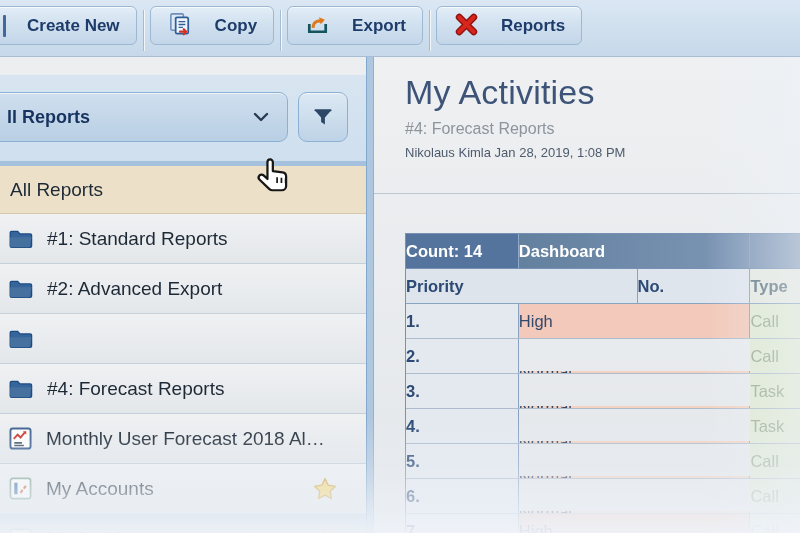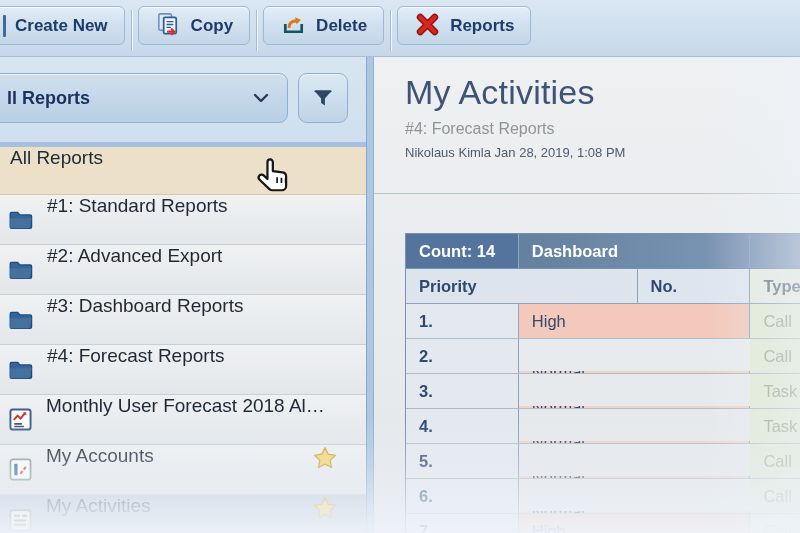--- a/index.html
+++ b/index.html
@@ -7,40 +7,40 @@
   .screen{position:relative;width:800px;height:533px;overflow:hidden;background:linear-gradient(180deg,#edeff1 0%,#e3e6ea 100%);}
 
   
   .toolbar{position:absolute;left:0;top:0;width:800px;height:57px;
     background:linear-gradient(180deg,#dbe7f3 0%,#cfdfee 55%,#c6d8ea 100%);
     border-bottom:1px solid #a9bed4;display:flex;align-items:flex-start;padding-top:6px;z-index:5;}
   .tb-btn{height:39px;display:flex;align-items:center;gap:9px;padding:0 16px;
     background:linear-gradient(180deg,#e2edf7 0%,#cfdfee 55%,#c3d6e9 100%);
     border:1px solid #9db8d2;border-radius:6px;cursor:pointer;
     box-shadow:inset 0 1px 0 rgba(255,255,255,.7);}
-  .tb-btn span.lbl{font-size:17px;font-weight:600;color:#1d3c6a;white-space:nowrap;}
+  .tb-btn span.lbl{font-size:17px;font-weight:600;color:#1d3c6a;white-space:nowrap;margin-left:12px;}
   .tb-btn.first{margin-left:-10px;border-top-left-radius:0;border-bottom-left-radius:0;padding-left:12px;}
   .tb-sep{width:1px;height:41px;background:#a3bbd3;margin:0 6px;box-shadow:1px 0 0 rgba(255,255,255,.75);align-self:center;margin-top:-2px;}
   .sliver{display:inline-block;width:3px;height:22px;background:#41699c;border-radius:1px;}
 
   
-  .sidebar{position:absolute;left:0;top:56px;width:366px;bottom:0;background:#e8eaed;z-index:3;}
+  .sidebar{position:absolute;left:0;top:75px;width:366px;bottom:0;background:#e8eaed;z-index:3;}
   .side-top{position:relative;height:86px;background:linear-gradient(180deg,#d8e5f1,#cfdfee);}
   .dropdown{position:absolute;left:-18px;top:17px;width:306px;height:50px;
     background:linear-gradient(180deg,#cfdfee,#b9cfe4);
     border:1.5px solid #8cb0d4;border-radius:9px;display:flex;align-items:center;
     padding:0 18px 0 24px;box-shadow:inset 0 1px 0 rgba(255,255,255,.65);cursor:pointer;}
   .dropdown .val{flex:1;font-size:18px;font-weight:600;color:#17335f;white-space:nowrap;overflow:hidden;}
   .filter-btn{position:absolute;left:298px;top:17px;width:50px;height:50px;
     background:linear-gradient(180deg,#dce9f4,#bed3e6);
     border:1.5px solid #8cb0d4;border-radius:9px;display:flex;align-items:center;justify-content:center;
     box-shadow:inset 0 1px 0 rgba(255,255,255,.65);cursor:pointer;padding:0;}
   .accent-strip{height:5px;background:#a6c1dd;}
   .report-list{margin:0;padding:0;}
-  .side-item{position:relative;height:50px;display:flex;gap:14px;padding:0 12px 0 9px;
+  .side-item{position:relative;height:50px;display:flex;align-items:center;gap:14px;padding:0 12px 0 9px;
     background:linear-gradient(180deg,#eff1f3,#e4e7ea);border-bottom:1px solid #c6d0da;cursor:pointer;}
   .side-item .side-label{font-size:19px;font-weight:500;color:#1e2936;white-space:nowrap;overflow:hidden;flex:1;}
   .side-item.selected-beige{height:48px;background:#ece1c8;border-bottom:1px solid #d6c9ab;padding-left:10px;}
   .side-item.active-blue{background:linear-gradient(180deg,#bdcbdc,#b1c2d6);border-bottom:none;}
   .side-item.active-blue .side-label{color:#4d5f77;}
   .side-item .icon-box{flex:0 0 auto;display:flex;align-items:center;}
   .star-btn{flex:0 0 auto;background:none;border:none;padding:0;margin-right:16px;cursor:pointer;display:flex;}
 
   
   .divider-v{position:absolute;left:366px;top:57px;width:8px;bottom:0;background:#aec7e0;
@@ -50,21 +50,21 @@
   .main{position:absolute;left:374px;top:57px;right:0;bottom:0;
     background:linear-gradient(180deg,#eef0f2 0%,#e4e7ea 100%);}
   .page-title{position:absolute;left:31px;top:16px;margin:0;font-size:34px;font-weight:500;color:#3d5478;letter-spacing:.2px;}
   .page-sub{position:absolute;left:31px;top:63px;font-size:16px;color:#8d949d;}
   .page-byline{position:absolute;left:31px;top:88px;font-size:13px;font-weight:500;color:#4e5b6d;}
   .main-hr{position:absolute;left:0;right:0;top:136px;height:1px;background:#bac8d6;}
 
   
   .rpt-table{position:absolute;left:31px;top:176px;width:560px;border:1px solid #7691b4;font-size:16.5px;}
   .tr{display:flex;height:35px;}
-  .cell{display:flex;align-items:center;padding-left:13px;border-right:1px solid #8aa3c2;overflow:hidden;white-space:nowrap;}
+  .cell{display:flex;align-items:center;border-right:1px solid #8aa3c2;overflow:hidden;white-space:nowrap;}
   .col-no{width:113px;}
   .col-pri{width:232px;}
   .col-type{width:214px;border-right:none;}
   .hdr1{border-bottom:1px solid #7691b4;}
   .hdr1 .cell{color:#fff;font-weight:700;}
   .hdr1 .col-no{background:#54749d;border-right:1px solid #8fa9c8;}
   .hdr1 .col-pri{background:linear-gradient(90deg,#63809f,#7d96b6);}
   .hdr1 .col-type{background:linear-gradient(90deg,#7d96b6,#97abc4);}
   .hdr2{border-bottom:1px solid #8aa3c2;}
   .hdr2 .cell{font-weight:700;color:#2c4a74;}
@@ -109,21 +109,21 @@
     </button>
     <div class="tb-sep"></div>
     <button class="tb-btn">
       <span class="icon-box">
         <svg width="27" height="27" viewBox="0 0 28 28">
           <path d="M5.5 13.5v8h17v-8" fill="none" stroke="#14555f" stroke-width="2.8"></path>
           <path d="M9.5 17.5c-.5-5.5 5-8.5 8.5-6.2" fill="none" stroke="#e07818" stroke-width="3"></path>
           <path d="M15.5 6.5l6.2 2.6-4.4 4.6z" fill="#e07818"></path>
         </svg>
       </span>
-      <span class="lbl">Delete</span>
+      <span class="lbl">Export</span>
     </button>
     <div class="tb-sep"></div>
     <button class="tb-btn">
       <span class="icon-box">
         <svg width="27" height="27" viewBox="0 0 28 28">
           <path d="M6.5 6.5 21.5 21.5 M21.5 6.5 6.5 21.5" stroke="#8f1410" stroke-width="7.2" stroke-linecap="round"></path>
           <path d="M6.5 6.5 21.5 21.5 M21.5 6.5 6.5 21.5" stroke="#d8261c" stroke-width="4.2" stroke-linecap="round"></path>
         </svg>
       </span>
       <span class="lbl">Reports</span>
@@ -172,21 +172,20 @@
           </span>
           <span class="side-label">#2: Advanced Export</span>
         </div>
         <div class="side-item">
           <span class="icon-box">
             <svg width="24" height="20" viewBox="0 0 24 20">
               <path d="M1.2 3.8c0-.8.65-1.4 1.4-1.4h6.1l2.2 2.5h10.3c.8 0 1.4.62 1.4 1.4v10.6c0 .78-.62 1.4-1.4 1.4H2.6c-.77 0-1.4-.62-1.4-1.4z" fill="#36659c" stroke="#1c4b82" stroke-width="1.3"></path>
               <path d="M1.2 8.2h21.4l-2.2 10.1H2.6c-.77 0-1.4-.62-1.4-1.4z" fill="#46719f"></path>
             </svg>
           </span>
-          <span class="side-label">#3: Dashboard Reports</span>
         </div>
         <div class="side-item">
           <span class="icon-box">
             <svg width="24" height="20" viewBox="0 0 24 20">
               <path d="M1.2 3.8c0-.8.65-1.4 1.4-1.4h6.1l2.2 2.5h10.3c.8 0 1.4.62 1.4 1.4v10.6c0 .78-.62 1.4-1.4 1.4H2.6c-.77 0-1.4-.62-1.4-1.4z" fill="#36659c" stroke="#1c4b82" stroke-width="1.3"></path>
               <path d="M1.2 8.2h21.4l-2.2 10.1H2.6c-.77 0-1.4-.62-1.4-1.4z" fill="#46719f"></path>
             </svg>
           </span>
           <span class="side-label">#4: Forecast Reports</span>
         </div>

